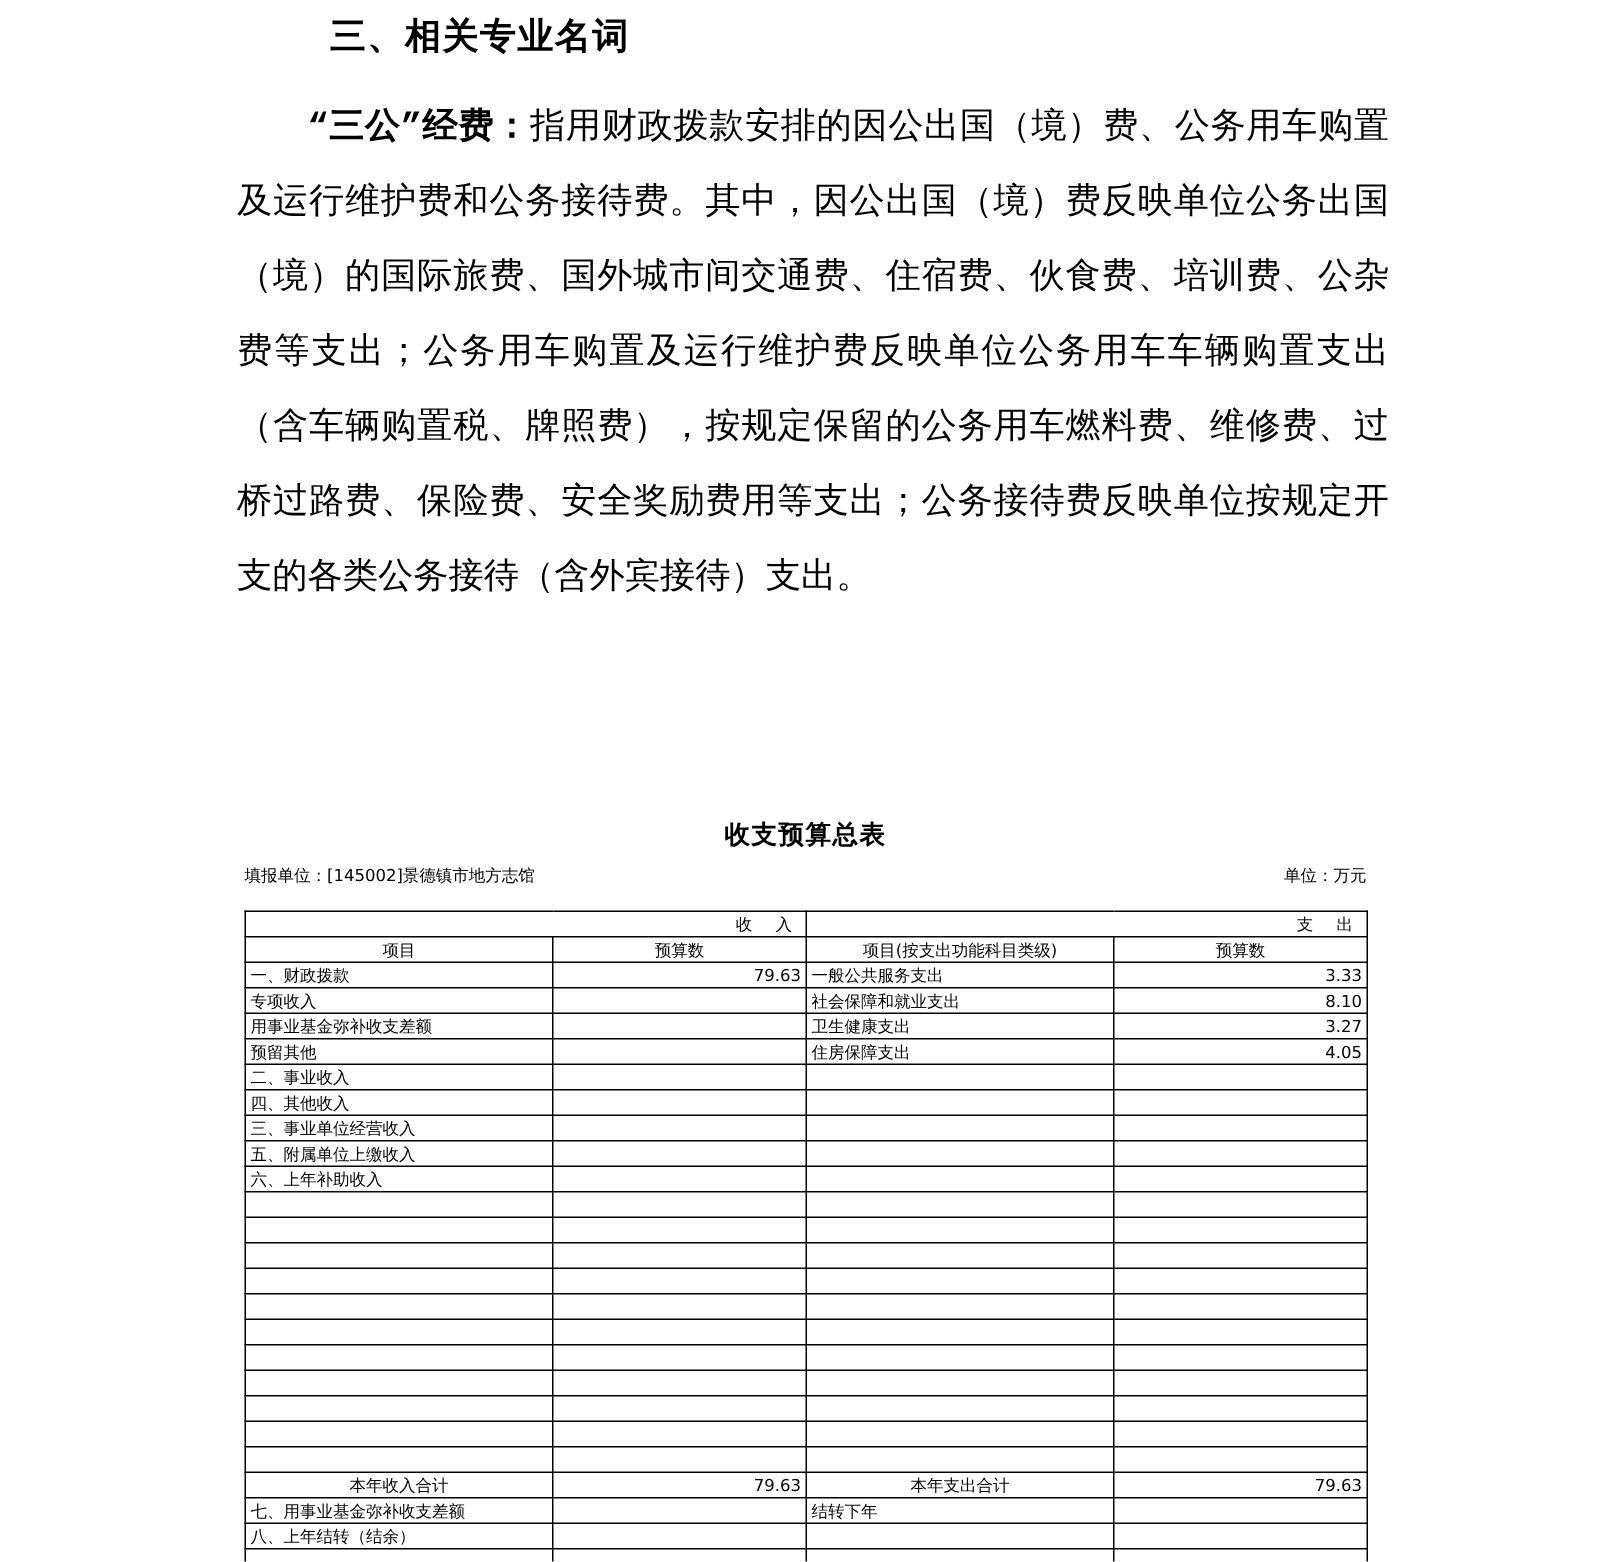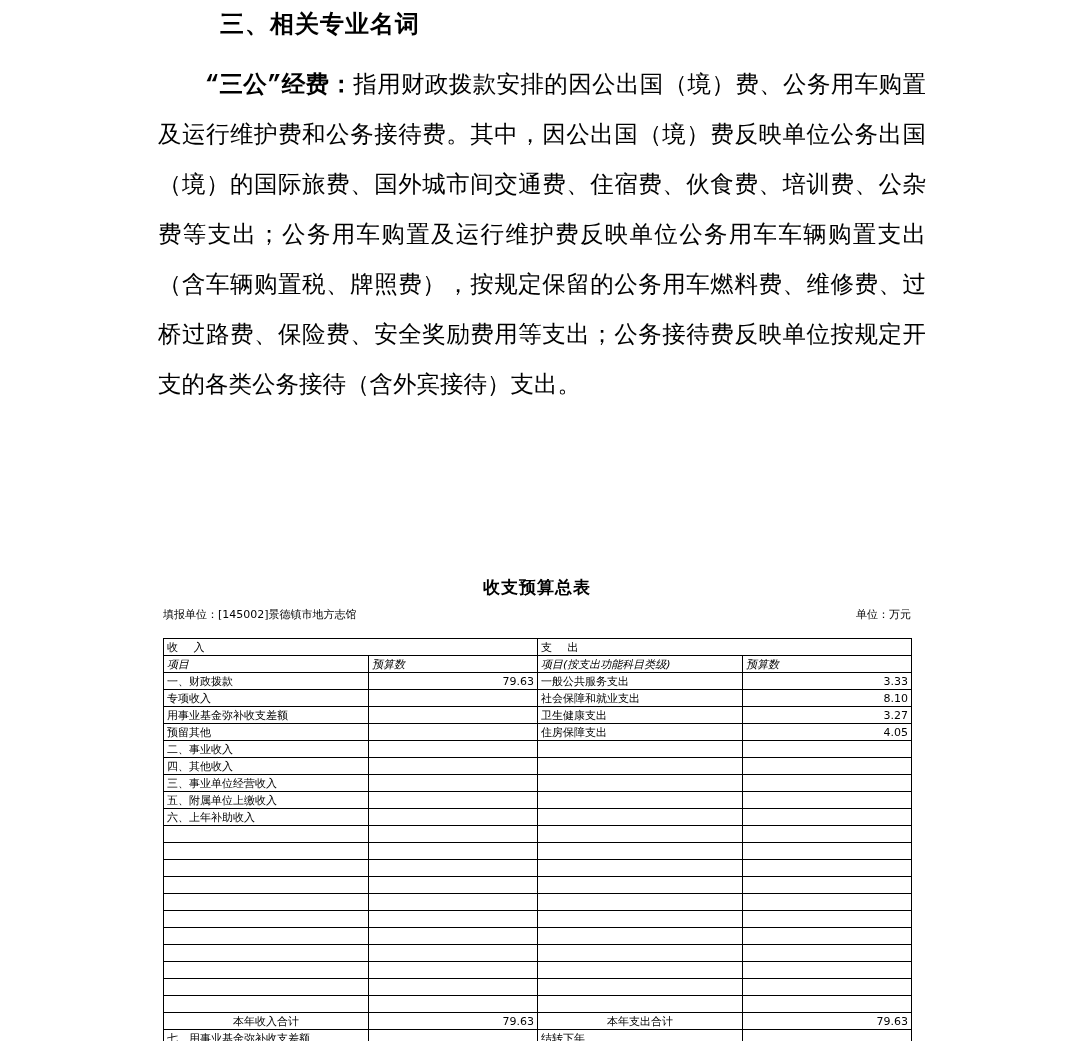--- a/index.html
+++ b/index.html
@@ -57,21 +57,20 @@
     top: 545px;
     width: 748px;
   }
   .table-title {
     text-align: center;
     font-family: "DejaVu Serif", "Liberation Serif", serif;
     font-weight: bold;
     font-size: 17px;
     letter-spacing: 1px;
     margin-bottom: 9px;
-    margin-top: 31px;
   }
   .meta-row {
     display: flex;
     justify-content: space-between;
     align-items: flex-end;
     font-size: 11px;
     line-height: 13px;
     margin-bottom: 17px;
     font-family: "DejaVu Sans", "Liberation Sans", sans-serif;
   }
@@ -85,26 +84,25 @@
   table.budget td, table.budget th {
     border: 1px solid #000000;
     height: 16px;
     padding: 0 3px;
     font-weight: normal;
     line-height: 15px;
     overflow: hidden;
     white-space: nowrap;
   }
   .grp-head {
-    text-align: left;
+    text-align: right;
     letter-spacing: 6px;
   }
   .col-head {
-    text-align: left;
-    font-style: italic;
+    text-align: center;
   }
   .num {
     text-align: right;
     padding-right: 5px;
   }
   .lbl-indent1 {
     padding-left: 14px;
   }
   .center {
     text-align: center;

